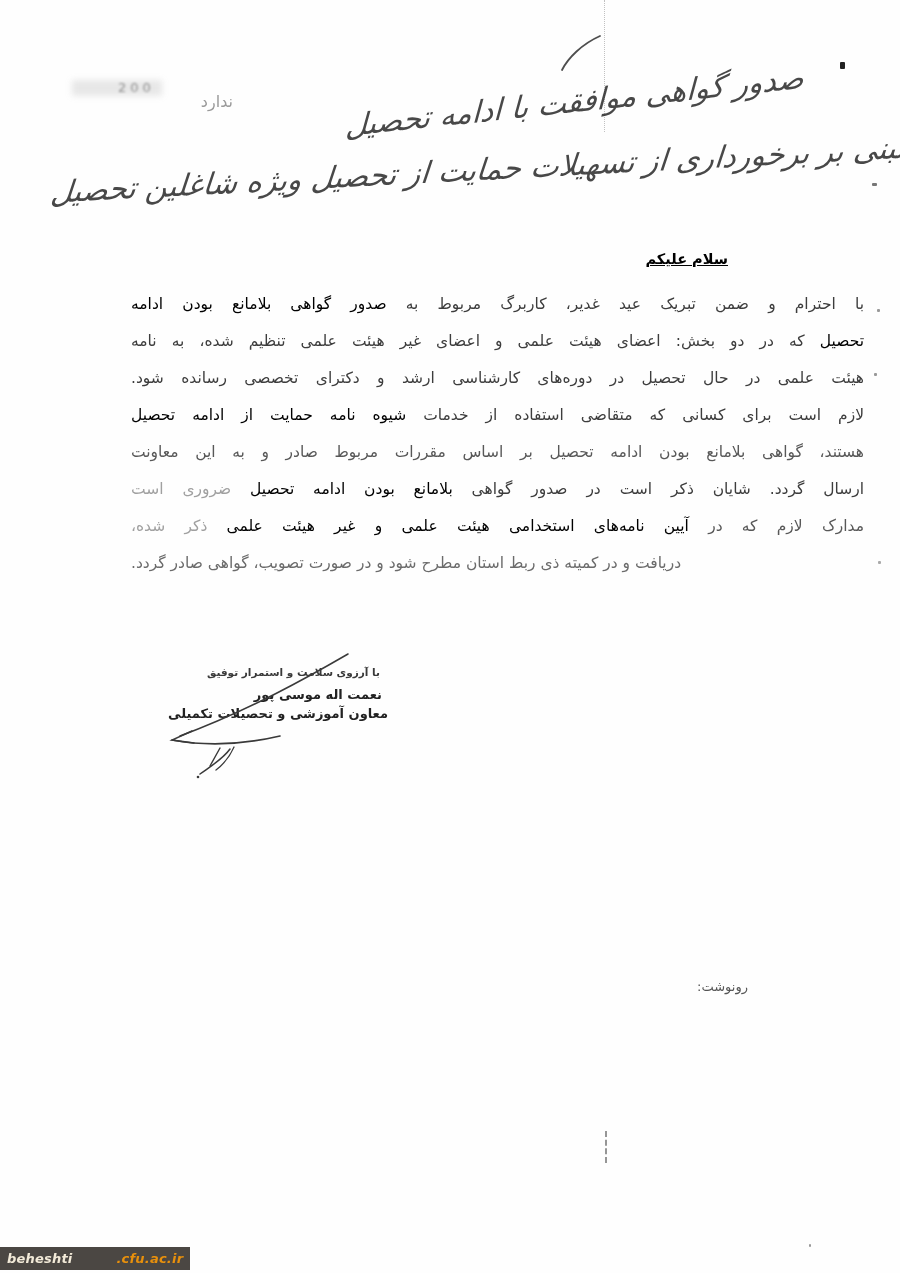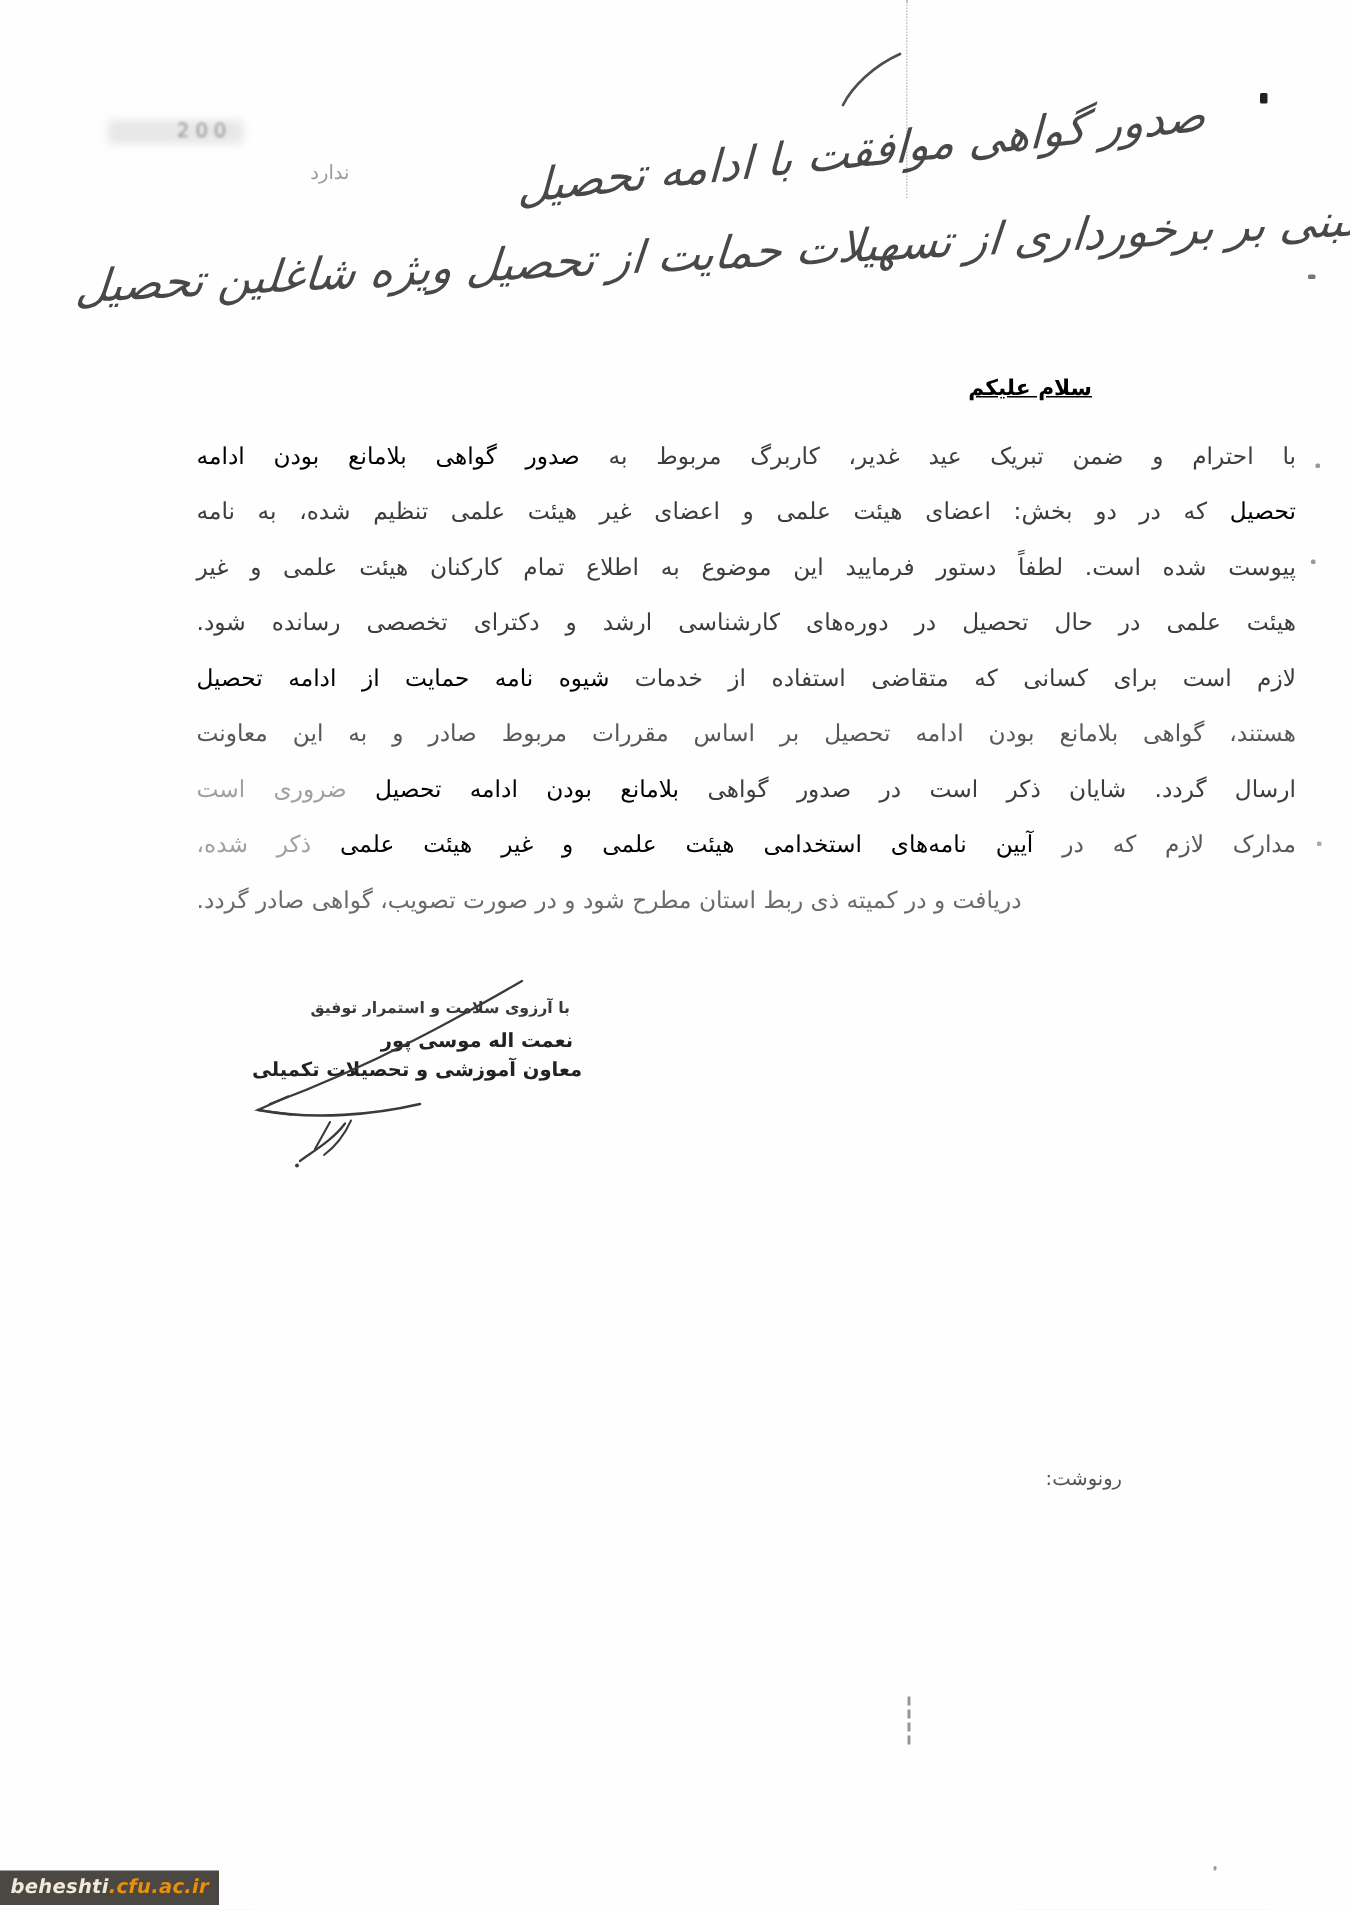--- a/index.html
+++ b/index.html
@@ -6,21 +6,21 @@
   body{background:#e9e9e9;font-family:"DejaVu Sans",sans-serif;}
   .page{
     position:relative;width:900px;height:1273px;margin:0 auto;
     background:#fefefe;overflow:hidden;
   }
   .abs{position:absolute;}
   
   .fold-line{left:604px;top:0;height:132px;width:0;border-left:1px dotted #a8a8a8;opacity:.7;}
   .stamp-smudge{left:72px;top:80px;width:90px;height:16px;background:rgba(130,130,130,.18);filter:blur(3px);}
   .stamp-number{left:118px;top:80px;font-size:13px;color:#8f8f8f;filter:blur(1px);letter-spacing:4px;}
-  .stamp-note{right:667px;top:108px;font-size:13px;color:#9a9a9a;filter:blur(.4px);direction:rtl;margin-left:12px;}
+  .stamp-note{right:667px;top:92px;font-size:16px;color:#9a9a9a;filter:blur(.4px);direction:rtl;margin-left:12px;}
   .speck{background:#666;border-radius:1px;}
   .dash-mark{left:605px;top:1131px;height:32px;width:0;border-left:2px dashed #7d7d7d;opacity:.8;}
   
   .hand{
     direction:rtl;color:#2f2f2f;opacity:.88;white-space:nowrap;
     font-family:"DejaVu Sans",sans-serif;font-style:italic;
   }
   .hand-1{right:95px;top:84px;font-size:30px;transform:rotate(-6deg) skewX(-8deg);}
   .hand-2{left:50px;top:152px;font-size:30px;transform:rotate(-3deg) skewX(-8deg);letter-spacing:2px;}
   .hand-tick{left:556px;top:32px;}
@@ -43,21 +43,21 @@
   .sig-name{right:518px;top:687px;font-size:13px;font-weight:bold;color:#222;white-space:nowrap;direction:rtl;}
   .sig-title{right:512px;top:706px;font-size:13px;font-weight:bold;color:#222;white-space:nowrap;direction:rtl;}
   .sig-svg{left:150px;top:648px;}
   
   .cc-label{right:152px;top:979px;font-size:13px;color:#555;direction:rtl;}
   .cc-line{right:237px;top:1016px;font-size:13px;color:#5a5a5a;white-space:nowrap;direction:rtl;}
   
   .watermark{
     left:0;top:1247px;height:23px;padding:0 7px;
     display:flex;align-items:center;
-    font-size:13px;font-style:italic;font-weight:bold;letter-spacing:.2px;
+    font-size:13px;font-style:italic;font-weight:bold;letter-spacing:.2px;gap:44px;
   }
   .watermark .wm-name{}
   .watermark .wm-domain{}
 </style>
 </head>
 <body>
 
 <div class="page">
 
   <div class="abs fold-line"></div>
@@ -69,21 +69,20 @@
   <div class="abs hand hand-2">مبنی بر برخورداری از تسهیلات حمایت از تحصیل ویژه شاغلین تحصیل</div>
   <svg class="abs hand-tick" width="50" height="42" viewBox="0 0 50 42">
     <path d="M44 4 C 26 12, 12 26, 6 38" fill="none" stroke="#2f2f2f" stroke-width="1.8" stroke-linecap="round" opacity="0.85"></path>
   </svg>
 
   <div class="abs salutation rtl">سلام علیکم</div>
 
   <div class="abs body-block">
     <div class="bl"><span>با احترام و ضمن تبریک عید غدیر، کاربرگ مربوط به </span><span class="b">صدور گواهی بلامانع بودن ادامه</span></div>
     <div class="bl"><span class="b">تحصیل</span><span> که در دو بخش: اعضای هیئت علمی و اعضای غیر هیئت علمی تنظیم شده، به نامه</span></div>
-    <div class="bl"><span>پیوست شده است. لطفاً دستور فرمایید این موضوع به اطلاع تمام کارکنان هیئت علمی و غیر</span></div>
     <div class="bl"><span>هیئت علمی در حال تحصیل در دوره‌های کارشناسی ارشد و دکترای تخصصی رسانده شود.</span></div>
     <div class="bl"><span>لازم است برای کسانی که متقاضی استفاده از خدمات </span><span class="b">شیوه نامه حمایت از ادامه تحصیل</span></div>
     <div class="bl l6"><span>هستند، گواهی بلامانع بودن ادامه تحصیل بر اساس مقررات مربوط صادر و به این معاونت</span></div>
     <div class="bl"><span>ارسال گردد. شایان ذکر است در صدور گواهی </span><span class="b">بلامانع بودن ادامه تحصیل</span><span class="fade"> ضروری است</span></div>
     <div class="bl l8"><span>مدارک لازم که در </span><span class="b">آیین نامه‌های استخدامی هیئت علمی و غیر هیئت علمی</span><span class="fade"> ذکر شده،</span></div>
     <div class="bl short"><span>دریافت و در کمیته ذی ربط استان مطرح شود و در صورت تصویب، گواهی صادر گردد.</span></div>
   </div>
 
   <div class="abs sig-wish">با آرزوی سلامت و استمرار توفیق</div>
   <div class="abs sig-name">نعمت اله موسی پور</div>

